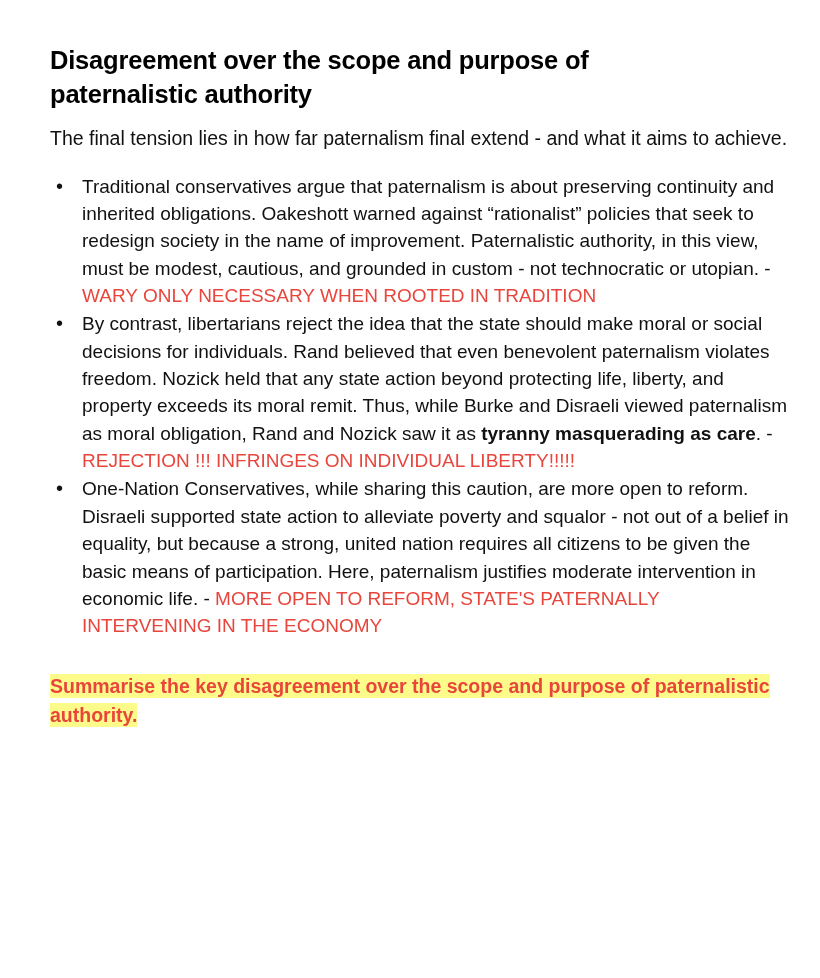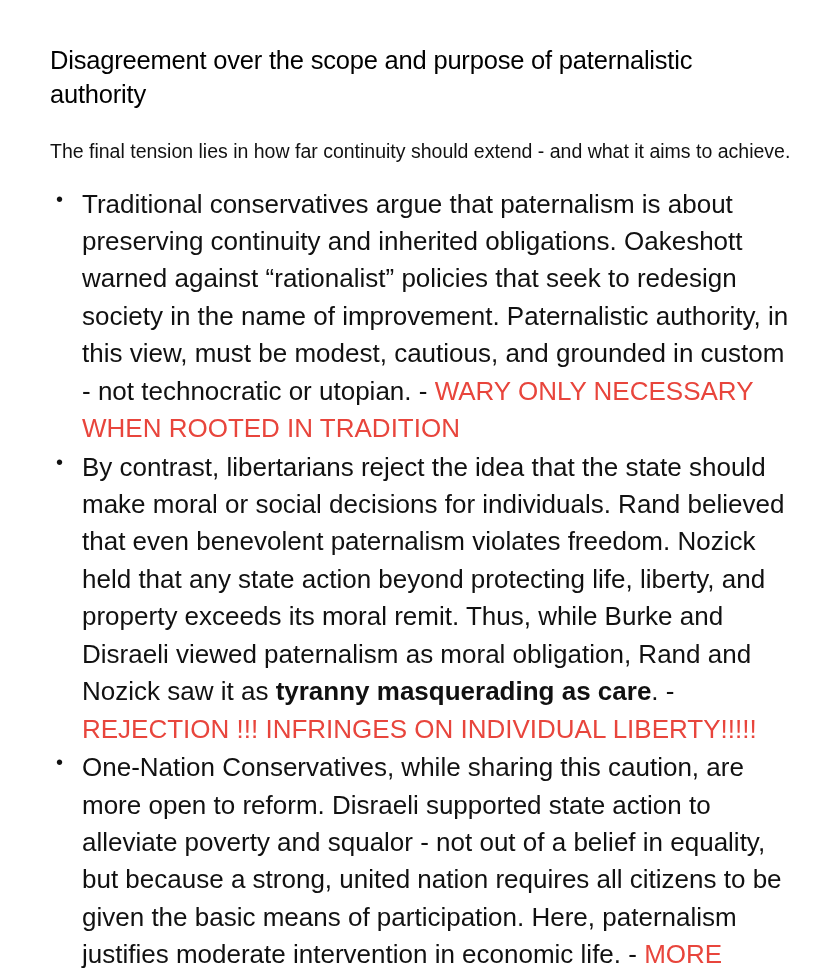--- a/index.html
+++ b/index.html
@@ -16,43 +16,43 @@
   }
   .page {
     box-sizing: border-box;
     width: 820px;
     height: 978px;
     padding: 44px 26px 0 50px;
     background: #ffffff;
   }
   .doc-title {
     font-size: 25.5px;
-    font-weight: normal;
+    font-weight: bold;
     line-height: 1.33;
     letter-spacing: -0.2px;
     color: #000000;
-    margin: 0 0 26px 0;
+    margin: 0 0 13px 0;
     max-width: 660px;
   }
   .intro {
     font-size: 19.5px;
     line-height: 1.42;
     color: #111111;
     margin: 0 0 20px 0;
     max-width: 752px;
   }
   ul.bullets {
     list-style: none;
     margin: 0;
     padding: 0;
   }
   ul.bullets > li {
     position: relative;
     padding-left: 32px;
-    font-size: 26px;
+    font-size: 19px;
     line-height: 1.44;
     color: #111111;
     margin: 0 3px 1px 0;
     max-width: 762px;
   }
   ul.bullets > li::before {
     content: "\2022";
     position: absolute;
     left: 6px;
     top: -1px;
@@ -83,21 +83,21 @@
     padding: 1px 0;
   }
 </style>
 </head>
 <body>
 
 <div class="page">
 
   <h1 class="doc-title">Disagreement over the scope and purpose of paternalistic authority</h1>
 
-  <p class="intro">The final tension lies in how far continuity should extend - and what it aims to achieve.</p>
+  <p class="intro">The final tension lies in how far paternalism final extend - and what it aims to achieve.</p>
 
   <ul class="bullets">
 
     <li>
       <span>Traditional conservatives argue that paternalism is about preserving continuity and inherited obligations. Oakeshott warned against “rationalist” policies that seek to redesign society in the name of improvement. Paternalistic authority, in this view, must be modest, cautious, and grounded in custom - not technocratic or utopian.  -</span>
       <span class="accent">WARY ONLY NECESSARY WHEN ROOTED IN TRADITION</span>
     </li>
 
     <li>
       <span>By contrast, libertarians reject the idea that the state should make moral or social decisions for individuals. Rand believed that even benevolent paternalism violates freedom. Nozick held that any state action beyond protecting life, liberty, and property exceeds its moral remit. Thus, while Burke and Disraeli viewed paternalism as moral obligation, Rand and Nozick saw it as</span>
@@ -105,14 +105,17 @@
       <span class="accent">REJECTION !!! INFRINGES ON INDIVIDUAL LIBERTY!!!!!</span>
     </li>
 
     <li>
       <span>One-Nation Conservatives, while sharing this caution, are more open to reform. Disraeli supported state action to alleviate poverty and squalor - not out of a belief in equality, but because a strong, united nation requires all citizens to be given the basic means of participation. Here, paternalism justifies moderate intervention in economic life. -</span>
       <span class="accent">MORE OPEN TO REFORM, STATE'S PATERNALLY INTERVENING IN THE ECONOMY</span>
     </li>
 
   </ul>
 
+  <div class="summary-wrap">
+    <span class="summary">Summarise the key disagreement over the scope and purpose of paternalistic authority.</span>
+  </div>
 
 </div>
 
 </body></html>

